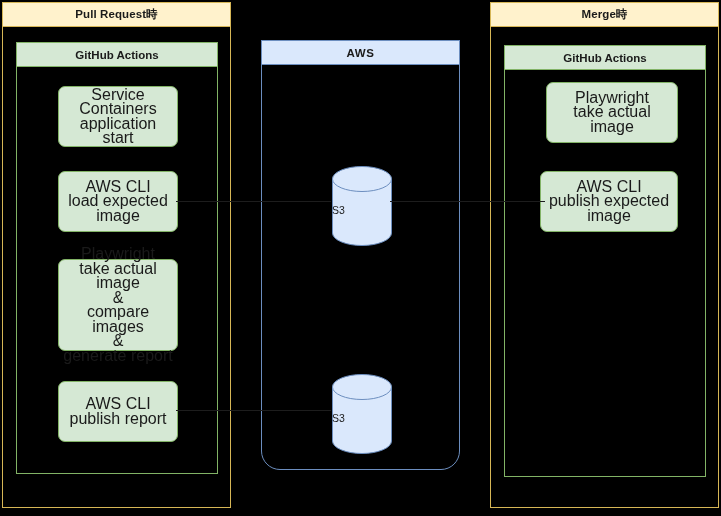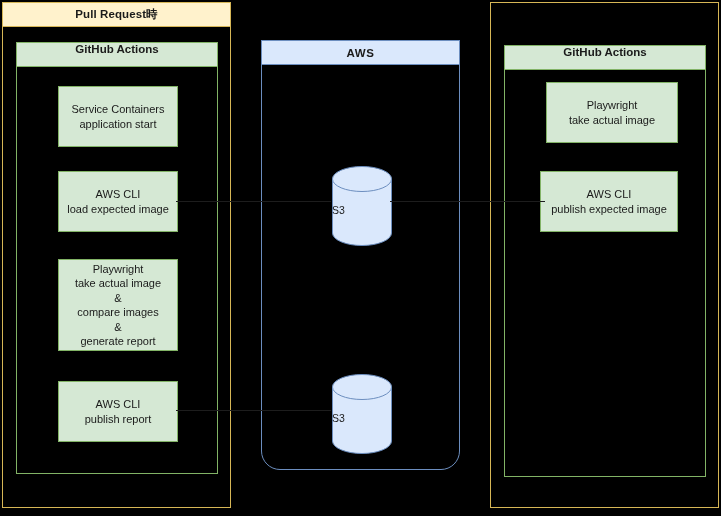--- a/index.html
+++ b/index.html
@@ -50,20 +50,21 @@
   .gha-header {
     position: absolute;
     left: -1px;
     top: -1px;
     right: -1px;
     height: 25px;
     background: #d5e8d4;
     border: 1px solid #82b366;
     box-sizing: border-box;
     display: flex;
+    align-items: center;
     justify-content: center;
     font-size: 11.5px;
     font-weight: bold;
     color: #1a1a1a;
   }
 
   
   .aws {
     border: 1px solid #6c8ebf;
     background: transparent;
@@ -83,26 +84,26 @@
     font-size: 11.5px;
     font-weight: bold;
     color: #1a1a1a;
     letter-spacing: .6px;
   }
 
   
   .step {
     background: #d5e8d4;
     border: 1px solid #82b366;
-    border-radius: 0;
+    border-radius: 7px;
     display: flex;
     align-items: center;
     justify-content: center;
     text-align: center;
-    font-size: 11px;
+    font-size: 16px;
     line-height: 14.5px;
     color: #1a1a1a;
     white-space: pre-line;
     padding: 2px 4px;
   }
 
   
   .cyl { }
   .cyl svg { display: block; }
   .cyl-label {
@@ -169,20 +170,23 @@
   <div class="abs cyl" style="left:70px; top:333px; width:60px; height:80px;">
     <svg width="60" height="80" viewBox="0 0 60 80">
       <path d="M0.5,13 L0.5,67 A29.5,12.5 0 0 0 59.5,67 L59.5,13 Z" fill="#dae8fc" stroke="#6c8ebf" stroke-width="1"></path>
       <ellipse cx="30" cy="13" rx="29.5" ry="12.5" fill="#dae8fc" stroke="#6c8ebf" stroke-width="1"></ellipse>
     </svg>
     <div class="cyl-label">S3</div>
   </div>
 </div>
 
 <div class="abs lane" style="left:490px; top:2px; width:229px; height:506px;">
+  <div class="lane-header">
+    <span>Merge時</span>
+  </div>
 
   <div class="abs gha" style="left:13px; top:42px; width:202px; height:432px;">
     <div class="gha-header">
       <span>GitHub Actions</span>
     </div>
 
     <div class="abs step" style="left:41px; top:36px; width:132px; height:61px;">Playwright
 take actual image</div>
 
     <div class="abs step" style="left:35px; top:125px; width:138px; height:61px;">AWS CLI

